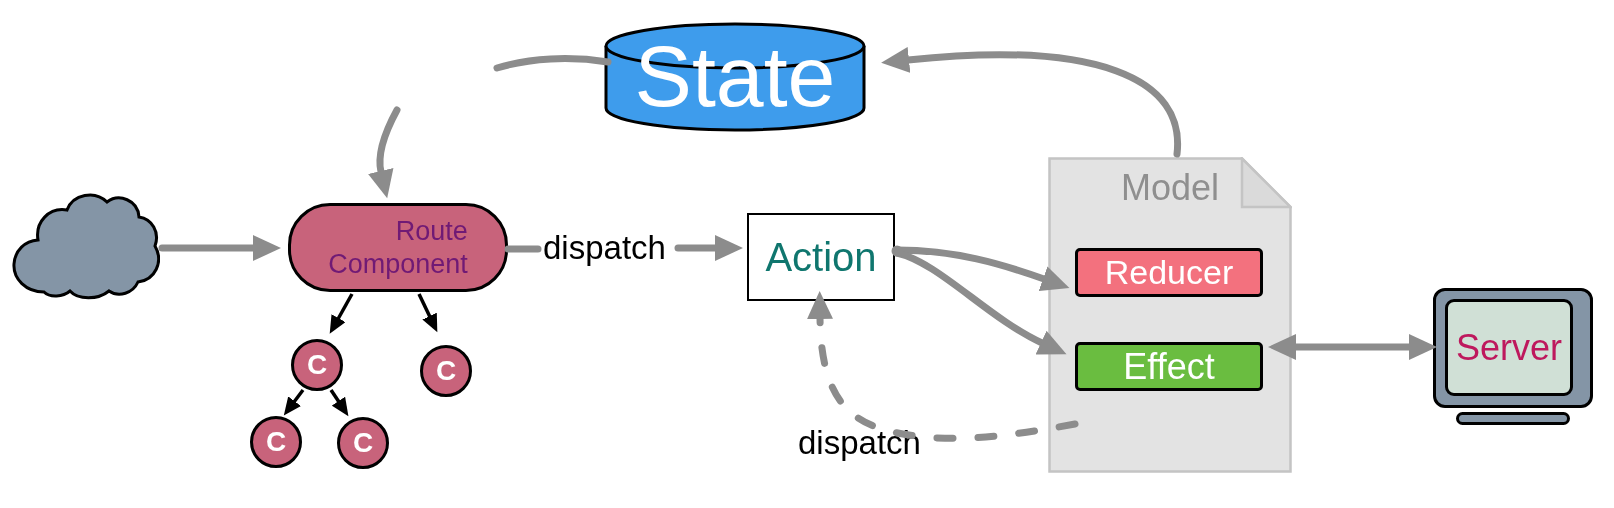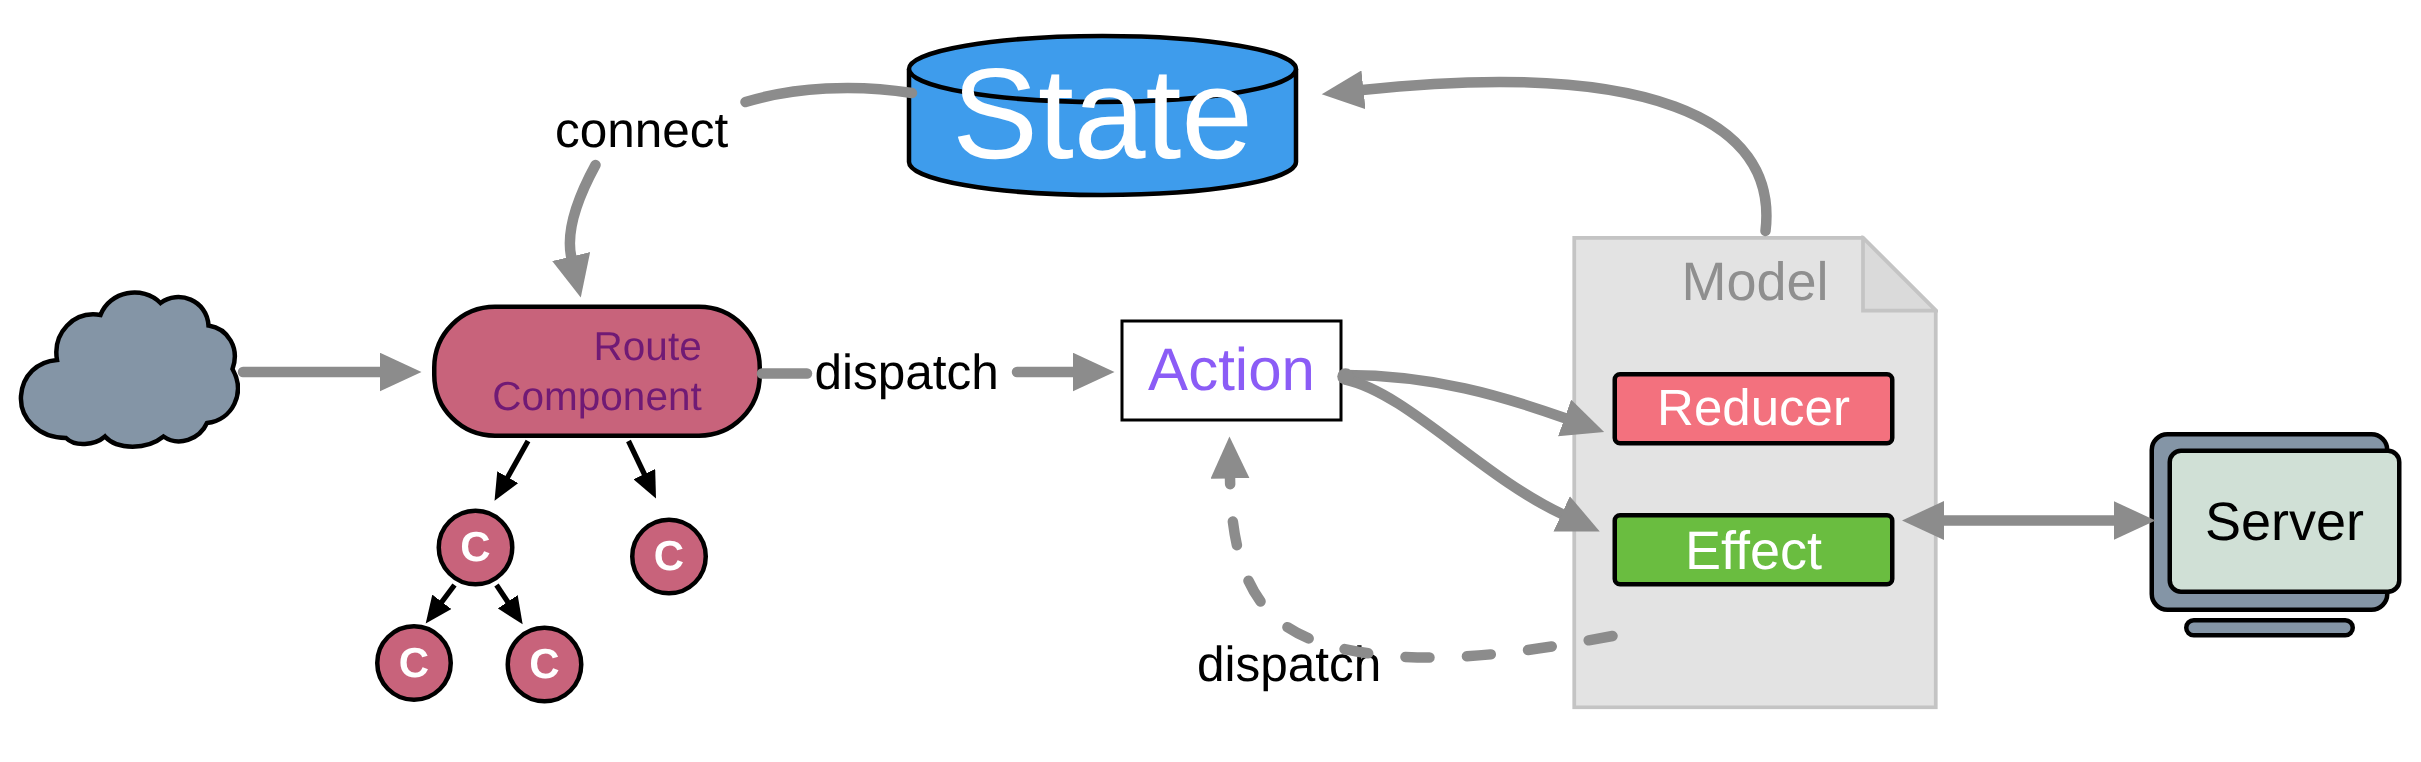--- a/index.html
+++ b/index.html
@@ -15,34 +15,34 @@
   .state-label{left:602px;top:24px;width:266px;height:104px;font-size:86px;color:#fff;z-index:2;}
   
   .route-box{left:288px;top:203px;width:220px;height:89px;background:var(--rose);
     border:3px solid #000;border-radius:42px;box-sizing:border-box;z-index:1;}
   .route-label{left:288px;top:203px;width:220px;height:89px;font-size:27px;line-height:1.2;
     color:#701a75;white-space:pre-line;z-index:2;}
   
   .c-circle{width:52px;height:52px;border-radius:50%;background:var(--rose);border:3px solid #000;
     box-sizing:border-box;color:#fff;font-size:28px;font-weight:bold;z-index:1;}
   
-  .action-box{left:747px;top:213px;width:148px;height:68px;background:#fff;border:2.5px solid #000;
-    box-sizing:border-box;font-size:40px;color:#8b5cf6;z-index:1;}
+  .action-box{left:747px;top:213px;width:148px;height:88px;background:#fff;border:2.5px solid #000;
+    box-sizing:border-box;font-size:40px;color:#0f766e;z-index:1;}
   
   .model-label{left:1048px;top:166px;width:244px;height:44px;font-size:36px;color:var(--model_text);z-index:2;}
   .model-item{left:1075px;width:188px;height:49px;border:3px solid #000;border-radius:5px;
     box-sizing:border-box;color:#fff;z-index:2;}
   .reducer-box{top:248px;background:var(--reducer);font-size:34px;}
   .effect-box{top:322px;background:var(--effect);font-size:36px;margin-top:20px;}
   .subscription-box{top:395px;background:var(--subscription);font-size:29px;}
   
   .monitor-frame{left:1433px;top:288px;width:160px;height:120px;background:var(--gray_blue);
     border:3px solid #000;border-radius:12px;box-sizing:border-box;z-index:1;}
-  .monitor-screen{left:1445px;top:299px;width:156px;height:97px;background:var(--screen);
-    border:3px solid #000;border-radius:9px;box-sizing:border-box;font-size:36px;color:#000000;z-index:2;}
+  .monitor-screen{left:1445px;top:299px;width:128px;height:97px;background:var(--screen);
+    border:3px solid #000;border-radius:9px;box-sizing:border-box;font-size:36px;color:#be185d;z-index:2;}
   .monitor-stand{left:1456px;top:412px;width:114px;height:13px;background:var(--gray_blue);
     border:3px solid #000;border-radius:8px;box-sizing:border-box;z-index:1;}
   
   .edge-label{font-size:33px;color:#000;z-index:2;}
   .connect-label{left:370px;top:68px;}
   .dispatch1-label{left:543px;top:229px;}
   .dispatch2-label{left:798px;top:424px;}
   .wires{left:0;top:0;z-index:5;pointer-events:none;}
   .shape-svg{z-index:1;}
   svg{display:block;}
@@ -82,21 +82,20 @@
     <path d="M 194 1.5 L 242.5 50 L 194 50 Z" fill="var(--model_fold)" stroke="var(--model_border)" stroke-width="2.5"></path>
   </svg>
   <div class="abs node-label model-label">Model</div>
   <div class="abs node-label model-item reducer-box">Reducer</div>
   <div class="abs node-label model-item effect-box">Effect</div>
 
   <div class="abs monitor-frame"></div>
   <div class="abs node-label monitor-screen">Server</div>
   <div class="abs monitor-stand"></div>
 
-  <div class="abs edge-label connect-label">connect</div>
   <div class="abs edge-label dispatch1-label">dispatch</div>
   <div class="abs edge-label dispatch2-label">dispatch</div>
 
   <svg class="abs wires" width="1614" height="508" viewBox="0 0 1614 508">
     <defs>
       <marker id="gh" markerUnits="userSpaceOnUse" markerWidth="30" markerHeight="26" refX="1" refY="13" orient="auto-start-reverse">
         <path d="M0,0 L28,13 L0,26 Z" fill="#8C8C8C"></path>
       </marker>
       <marker id="bh" markerUnits="userSpaceOnUse" markerWidth="20" markerHeight="16" refX="1" refY="8" orient="auto">
         <path d="M0,0 L18,8 L0,16 Z" fill="#000"></path>

